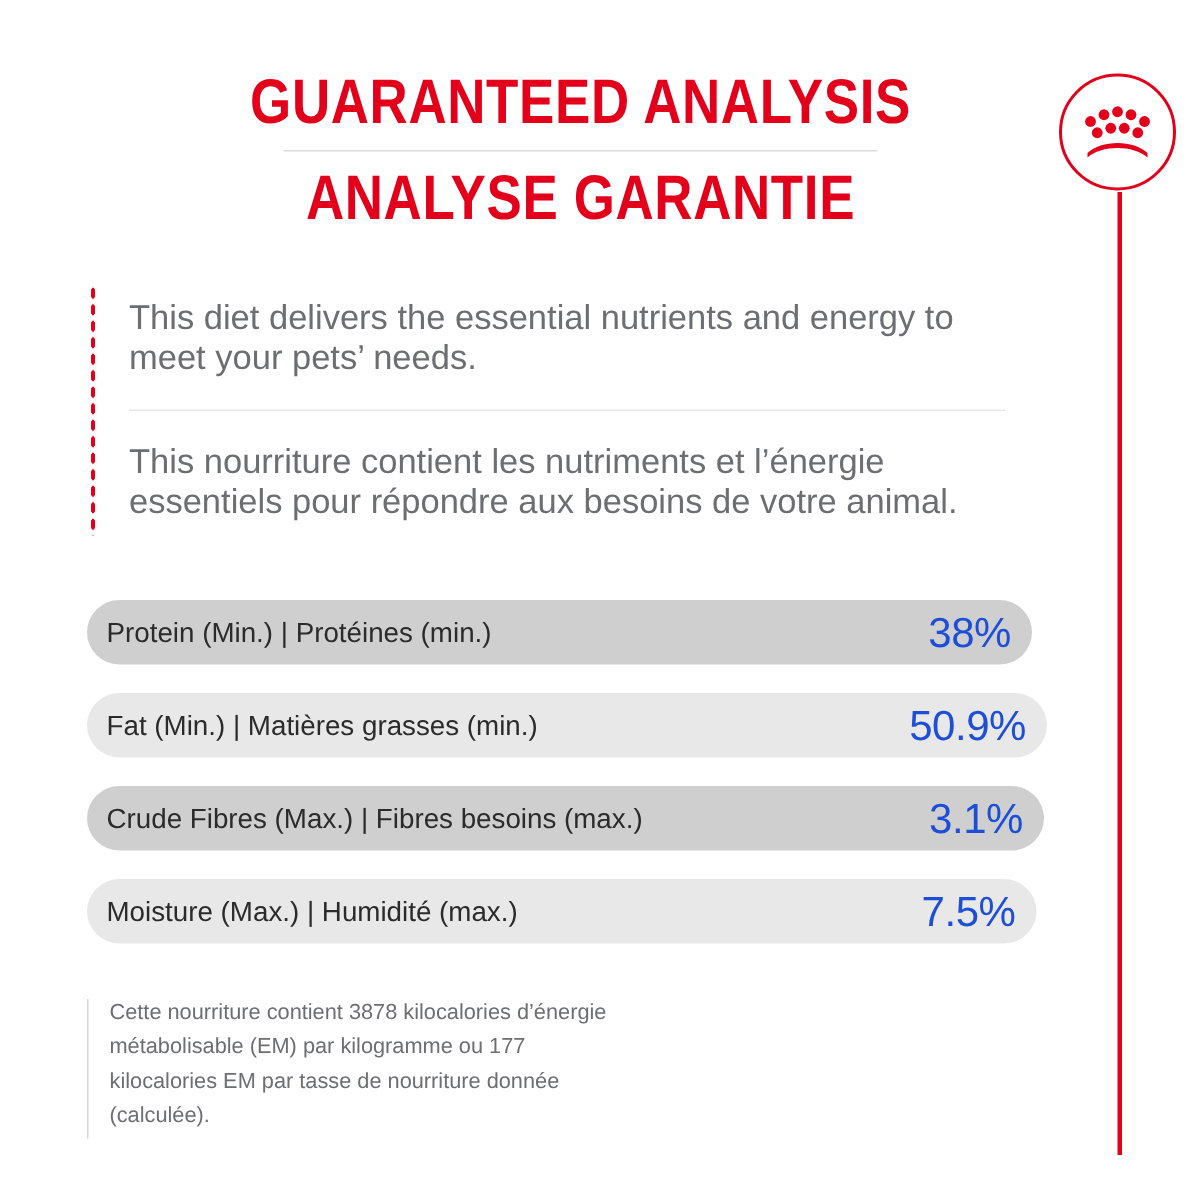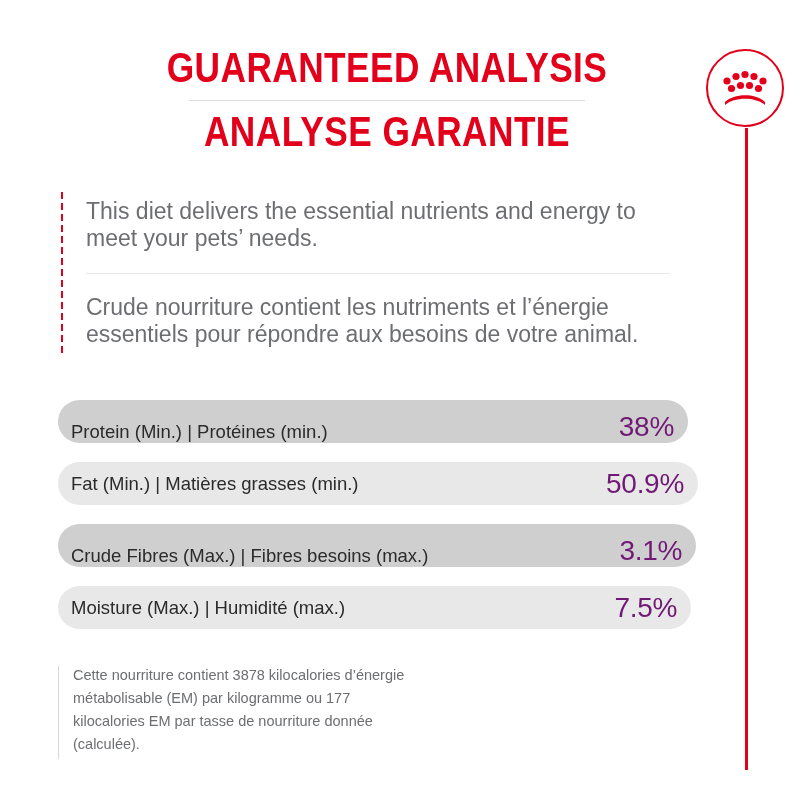--- a/index.html
+++ b/index.html
@@ -115,30 +115,30 @@
     position: relative;
     height: 43px;
     border-radius: 22px;
     margin-bottom: 19px;
     display: flex;
     align-items: center;
     justify-content: space-between;
     box-sizing: border-box;
     padding: 0 14px 0 13px;
   }
-  .nrow.dark  { background: #cfcfcf; align-items: flex-end; }
+  .nrow.dark  { background: #cfcfcf; }
   .nrow.light { background: #e8e8e8; }
   .nrow .nlabel {
     color: #2b2b2b;
     font-size: 18.5px;
     font-weight: 400;
     white-space: nowrap;
   }
   .nrow .nvalue {
-    color: #701a75;
+    color: #1d4ed8;
     font-size: 28px;
     font-weight: 400;
     white-space: nowrap;
     letter-spacing: -0.3px;
   }
 
   
   .footer {
     position: absolute;
     left: 58px;
@@ -188,21 +188,21 @@
   <div class="heading-block">
     <div class="heading-line1">GUARANTEED ANALYSIS</div>
     <div class="heading-rule"></div>
     <div class="heading-line2">ANALYSE GARANTIE</div>
   </div>
 
   <div class="dotted-rail"></div>
   <div class="intro">
     <p>This diet delivers the essential nutrients and energy to meet your pets’ needs.</p>
     <div class="intro-rule"></div>
-    <p>Crude nourriture contient les nutriments et l’énergie essentiels pour répondre aux besoins de votre animal.</p>
+    <p>This nourriture contient les nutriments et l’énergie essentiels pour répondre aux besoins de votre animal.</p>
   </div>
 
   <div class="rows" id="rows">
       <div class="nrow dark" style="width: 630px;">
         <span class="nlabel">Protein (Min.) | Protéines (min.)</span>
         <span class="nvalue">38%</span>
       </div>
       <div class="nrow light" style="width: 640px;">
         <span class="nlabel">Fat (Min.) | Matières grasses (min.)</span>
         <span class="nvalue">50.9%</span>

